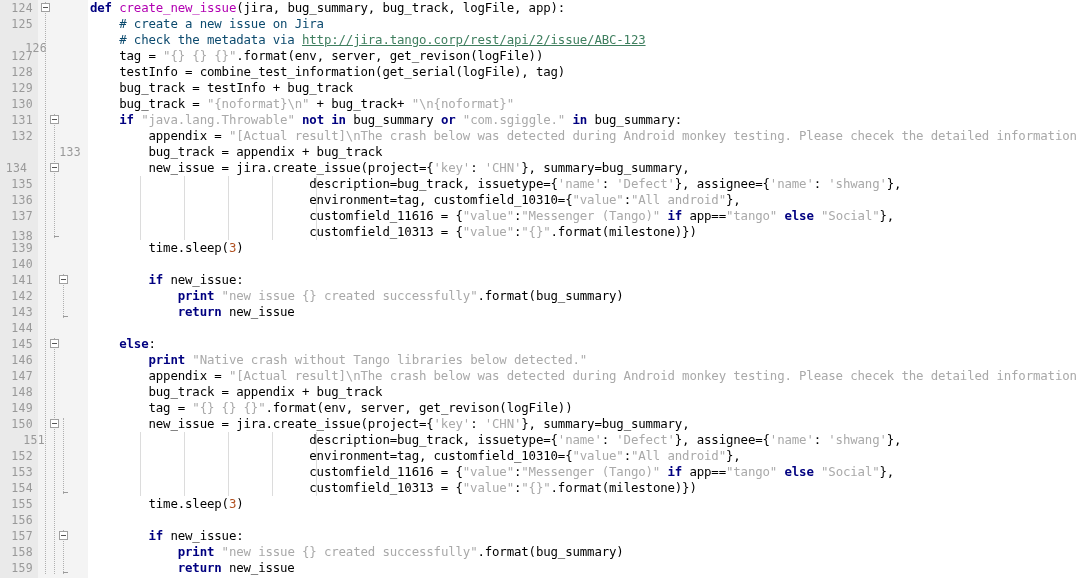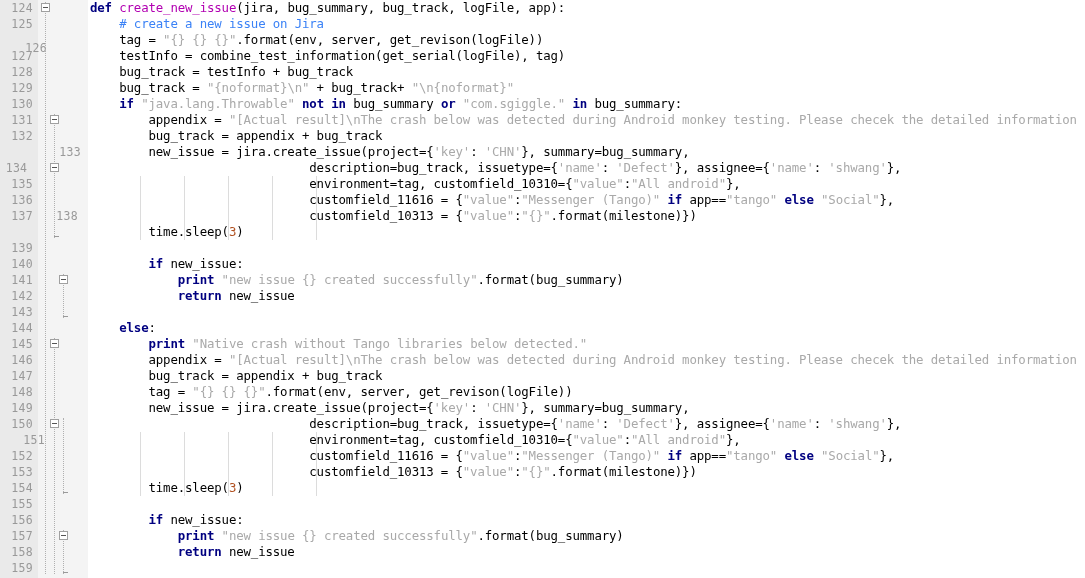--- a/index.html
+++ b/index.html
@@ -127,21 +127,21 @@
     z-index: 0;
   }
   .line-text {
     position: relative;
     z-index: 1;
   }
 
   
   .kw      { color: #000080; font-weight: bold; }  
   .fname   { color: #b200b2; }                      
-  .comment { color: #3b82f6; }                      
+  .comment { color: #0c4a6e; }                      
   .str     { color: #a9a9a9; }                      
   .num     { color: #b05020; }                      
   .plain   { color: #000000; }
   .link    { color: #3f7f5f; text-decoration: underline; }
 </style>
 </head>
 <body>
 
 <div id="editor">
 
@@ -156,21 +156,21 @@
         <div class="lnum" style="top: 64px;">128</div>
         <div class="lnum" style="top: 80px;">129</div>
         <div class="lnum" style="top: 96px;">130</div>
         <div class="lnum" style="top: 112px;">131</div>
         <div class="lnum" style="top: 128px;">132</div>
         <div class="lnum" style="top: 144px; margin-left: 48px;">133</div>
         <div class="lnum" style="top: 160px; text-align: center;">134</div>
         <div class="lnum" style="top: 176px;">135</div>
         <div class="lnum" style="top: 192px;">136</div>
         <div class="lnum" style="top: 208px;">137</div>
-        <div class="lnum" style="top: 208px; padding-left: 45px;">138</div>
+        <div class="lnum" style="top: 228px;">138</div>
         <div class="lnum" style="top: 240px;">139</div>
         <div class="lnum" style="top: 256px;">140</div>
         <div class="lnum" style="top: 272px;">141</div>
         <div class="lnum" style="top: 288px;">142</div>
         <div class="lnum" style="top: 304px;">143</div>
         <div class="lnum" style="top: 320px;">144</div>
         <div class="lnum" style="top: 336px;">145</div>
         <div class="lnum" style="top: 352px;">146</div>
         <div class="lnum" style="top: 368px;">147</div>
         <div class="lnum" style="top: 384px;">148</div>
@@ -217,20 +217,21 @@
           <div class="indent-guide" style="left: 228px; top: 176px; height: 64px;"></div>
           <div class="indent-guide" style="left: 52px; top: 432px; height: 64px;"></div>
           <div class="indent-guide" style="left: 96px; top: 432px; height: 64px;"></div>
           <div class="indent-guide" style="left: 140px; top: 432px; height: 64px;"></div>
           <div class="indent-guide" style="left: 184px; top: 432px; height: 64px;"></div>
           <div class="indent-guide" style="left: 228px; top: 432px; height: 64px;"></div>
         </div>
       <div id="lines-layer">
           <div class="line"><span class="line-text"><span class="kw">def</span><span class="plain"> </span><span class="fname">create_new_issue</span><span class="plain">(jira, bug_summary, bug_track, logFile, app):</span></span></div>
           <div class="line"><span class="line-text"><span class="comment">    # create a new issue on Jira</span></span></div>
+          <div class="line"><span class="line-text"><span class="comment">    # check the metadata via </span><span class="link">http://jira.tango.corp/rest/api/2/issue/ABC-123</span></span></div>
           <div class="line"><span class="line-text"><span class="plain">    tag = </span><span class="str">"{} {} {}"</span><span class="plain">.format(env, server, get_revison(logFile))</span></span></div>
           <div class="line"><span class="line-text"><span class="plain">    testInfo = combine_test_information(get_serial(logFile), tag)</span></span></div>
           <div class="line"><span class="line-text"><span class="plain">    bug_track = testInfo + bug_track</span></span></div>
           <div class="line"><span class="line-text"><span class="plain">    bug_track = </span><span class="str">"{noformat}\n"</span><span class="plain"> + bug_track+ </span><span class="str">"\n{noformat}"</span></span></div>
           <div class="line"><span class="line-text"><span class="plain">    </span><span class="kw">if</span><span class="plain"> </span><span class="str">"java.lang.Throwable"</span><span class="plain"> </span><span class="kw">not in</span><span class="plain"> bug_summary </span><span class="kw">or</span><span class="plain"> </span><span class="str">"com.sgiggle."</span><span class="plain"> </span><span class="kw">in</span><span class="plain"> bug_summary:</span></span></div>
           <div class="line"><span class="line-text"><span class="plain">        appendix = </span><span class="str">"[Actual result]\nThe crash below was detected during Android monkey testing. Please checek the detailed information below."</span></span></div>
           <div class="line"><span class="line-text"><span class="plain">        bug_track = appendix + bug_track</span></span></div>
           <div class="line"><span class="line-text"><span class="plain">        new_issue = jira.create_issue(project={</span><span class="str">'key'</span><span class="plain">: </span><span class="str">'CHN'</span><span class="plain">}, summary=bug_summary,</span></span></div>
           <div class="line"><span class="line-text"><span class="plain">                              description=bug_track, issuetype={</span><span class="str">'name'</span><span class="plain">: </span><span class="str">'Defect'</span><span class="plain">}, assignee={</span><span class="str">'name'</span><span class="plain">: </span><span class="str">'shwang'</span><span class="plain">},</span></span></div>
           <div class="line"><span class="line-text"><span class="plain">                              environment=tag, customfield_10310={</span><span class="str">"value"</span><span class="plain">:</span><span class="str">"All android"</span><span class="plain">},</span></span></div>

